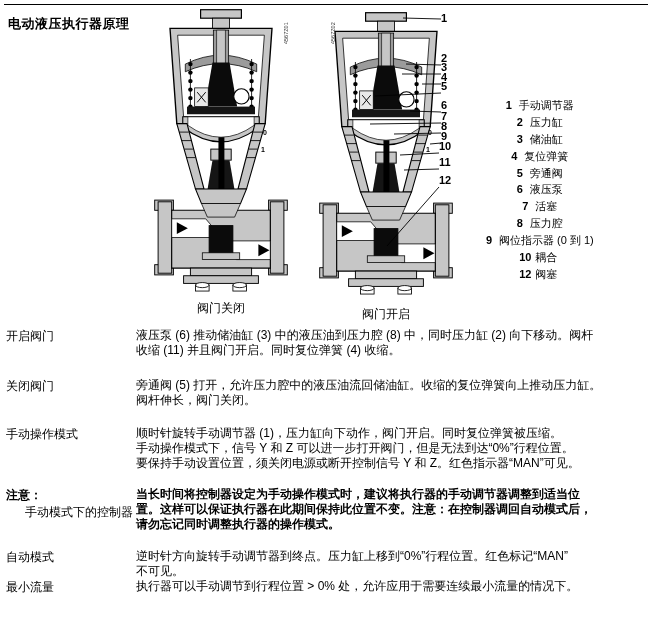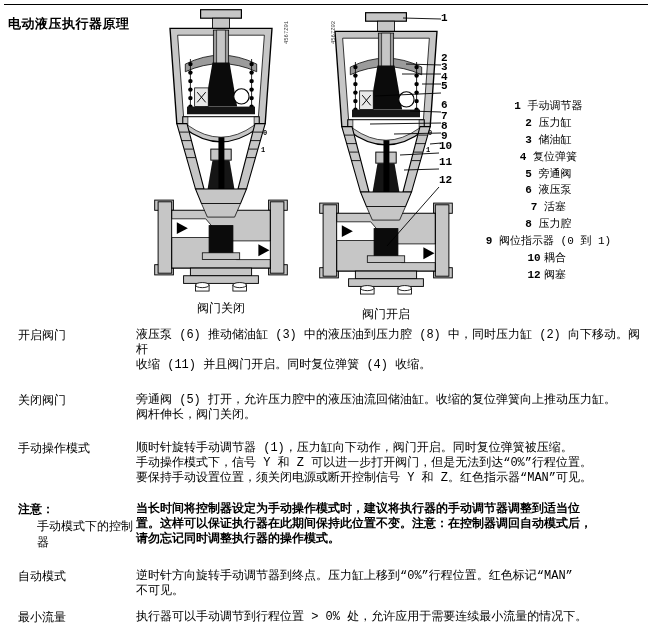--- a/index.html
+++ b/index.html
@@ -1,18 +1,18 @@
 <!DOCTYPE html>
 <html><head>
 <meta charset="utf-8">
 <style>
   html,body { margin:0; padding:0; background:#fff; }
   #page {
     position:relative; width:651px; height:636px; background:#ffffff;
-    font-family:Liberation Mono, monospace; color:#000; overflow:hidden;
+    font-family:Liberation Sans, sans-serif; color:#000; overflow:hidden;
   }
   .top-rule { position:absolute; left:4px; right:3px; top:4px; border-top:1.6px solid #000; }
   .title { position:absolute; left:8px; top:15px; font-size:13px; font-weight:bold; letter-spacing:0.5px; }
 
   .diag { position:absolute; width:136px; height:289px; }
   #diag-left  { left:153px; top:8px; }
   #diag-right { left:318px; top:11px; }
   .caption { position:absolute; width:136px; text-align:center; font-size:12px; }
   #cap-left  { left:153px; top:300px; }
   #cap-right { left:318px; top:306px; }
@@ -31,24 +31,24 @@
   .c7{left:441px;top:111px}.c8{left:441px;top:121px}.c9{left:441px;top:131px}
   .c10{left:439px;top:141px}.c11{left:439px;top:157px}.c12{left:439px;top:175px}
   #leaders { position:absolute; left:330px; top:8px; width:118px; height:250px; }
 
   #parts { position:absolute; left:479px; top:98px; margin:0; padding:0; list-style:none;text-align:center; }
   #parts li { height:16.9px; font-size:11px; white-space:nowrap; }
   #parts .pn { display:inline-block; width:20px; font-weight:bold; }
 
   #sections { position:absolute; left:0; top:322px; width:651px; padding-top:6px; }
   .row { display:flex; align-items:flex-start; }
-  .row .lbl { width:136px; box-sizing:border-box; padding-left:18px; font-size:12px; line-height:16.5px; flex:none; }
+  .row .lbl { width:136px; box-sizing:border-box; padding-left:6px; font-size:12px; line-height:16.5px; flex:none; }
   .row .body { width:512px; font-size:12px; line-height:15px; white-space:pre-wrap; }
   .mb20{margin-bottom:20px}.mb15{margin-bottom:18px}.mb16{margin-bottom:16px}
-  .mb17{margin-bottom:17px}.mb11{margin-bottom:11px}
+  .mb17{margin-bottom:17px}.mb11{}
   .bold { font-weight:bold; }
   .sublbl { padding-left:19px; font-weight:normal; }
 </style>
 </head>
 <body>
 
 <div id="page">
 
   <div class="top-rule"></div>
   <div class="title">电动液压执行器原理</div>

